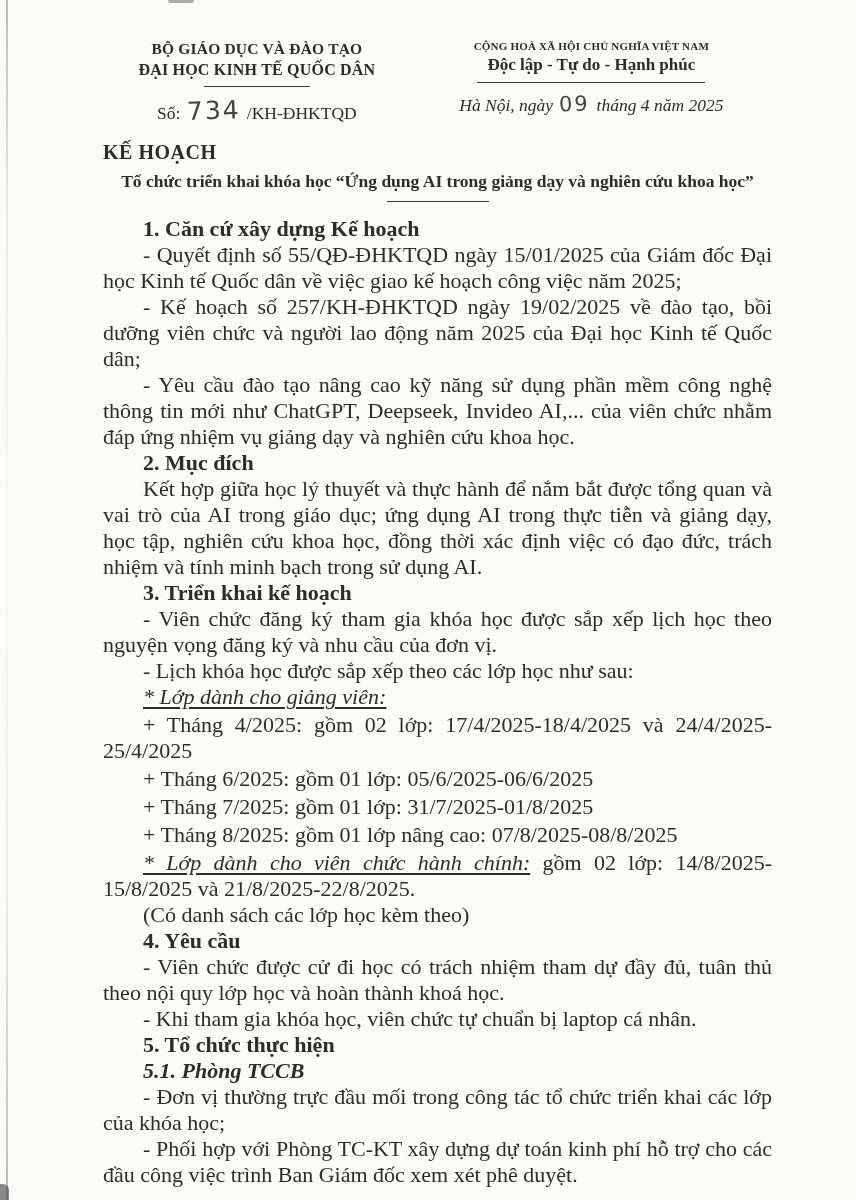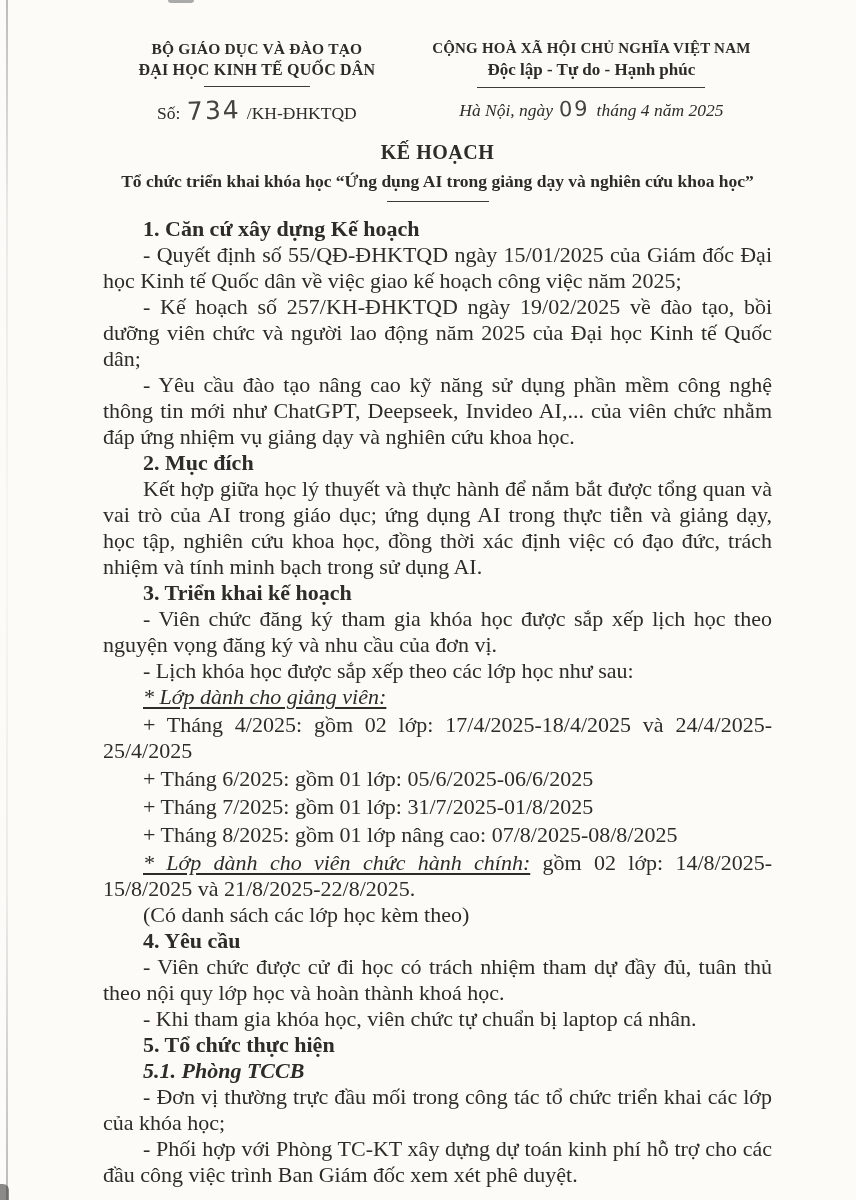--- a/index.html
+++ b/index.html
@@ -32,38 +32,38 @@
     background: rgba(45,45,45,.55); border-radius: 0 6px 0 0;
   }
   
   .header { display: flex; }
   .header-left  { width: 46%; text-align: center; }
   .header-right { width: 54%; text-align: center; }
   .agency-line1 { font-size: 15.5px; font-weight: 600; letter-spacing: .2px; }
   .agency-line2 { font-size: 16px; font-weight: 700; margin-top: 3px; letter-spacing: .2px; }
   .rule-s { width: 106px; border-top: 1.6px solid #3d3b38; margin: 7px auto 0; }
   .rule-w { width: 228px; border-top: 1.6px solid #3d3b38; margin: 7px auto 0; }
-  .country-line1 { font-size: 15px; font-weight: 700; letter-spacing: .2px; }
+  .country-line1 { font-size: 11px; font-weight: 700; letter-spacing: .2px; }
   .motto-line    { font-size: 17px;   font-weight: 700; margin-top: 3px; }
   .doc-number { margin-top: 11px; font-size: 17.5px; }
   .date-line  { margin-top: 11px; font-size: 17.5px; font-style: italic; }
   .handwritten {
     display: inline-block;
     font-family: "DejaVu Sans", sans-serif;
     font-weight: 400;
     color: #45433f;
     transform: rotate(-2deg);
     letter-spacing: 2px;
     line-height: 1;
   }
   .hw-number { font-size: 25px; margin: 0 2px; }
   .hw-day    { font-size: 21px; font-style: normal; margin: 0 2px; }
   
   .doc-title {
-    text-align: center; font-size: 20px; font-weight: 700;
+    text-align: left; font-size: 20px; font-weight: 700;
     margin-top: 17px; letter-spacing: .5px;
   }
   .doc-subtitle {
     text-align: center; font-size: 17.5px; font-weight: 700; margin-top: 7px;
   }
   .title-rule { width: 102px; border-top: 1.8px solid #3d3b38; margin: 9px auto 0; }
   
   .doc-body { margin-top: 14px; font-size: 22px; line-height: 26px; text-align: justify; }
   .doc-body p { margin: 0; text-indent: 40px; }
   p.section-heading    { font-weight: 700; }

